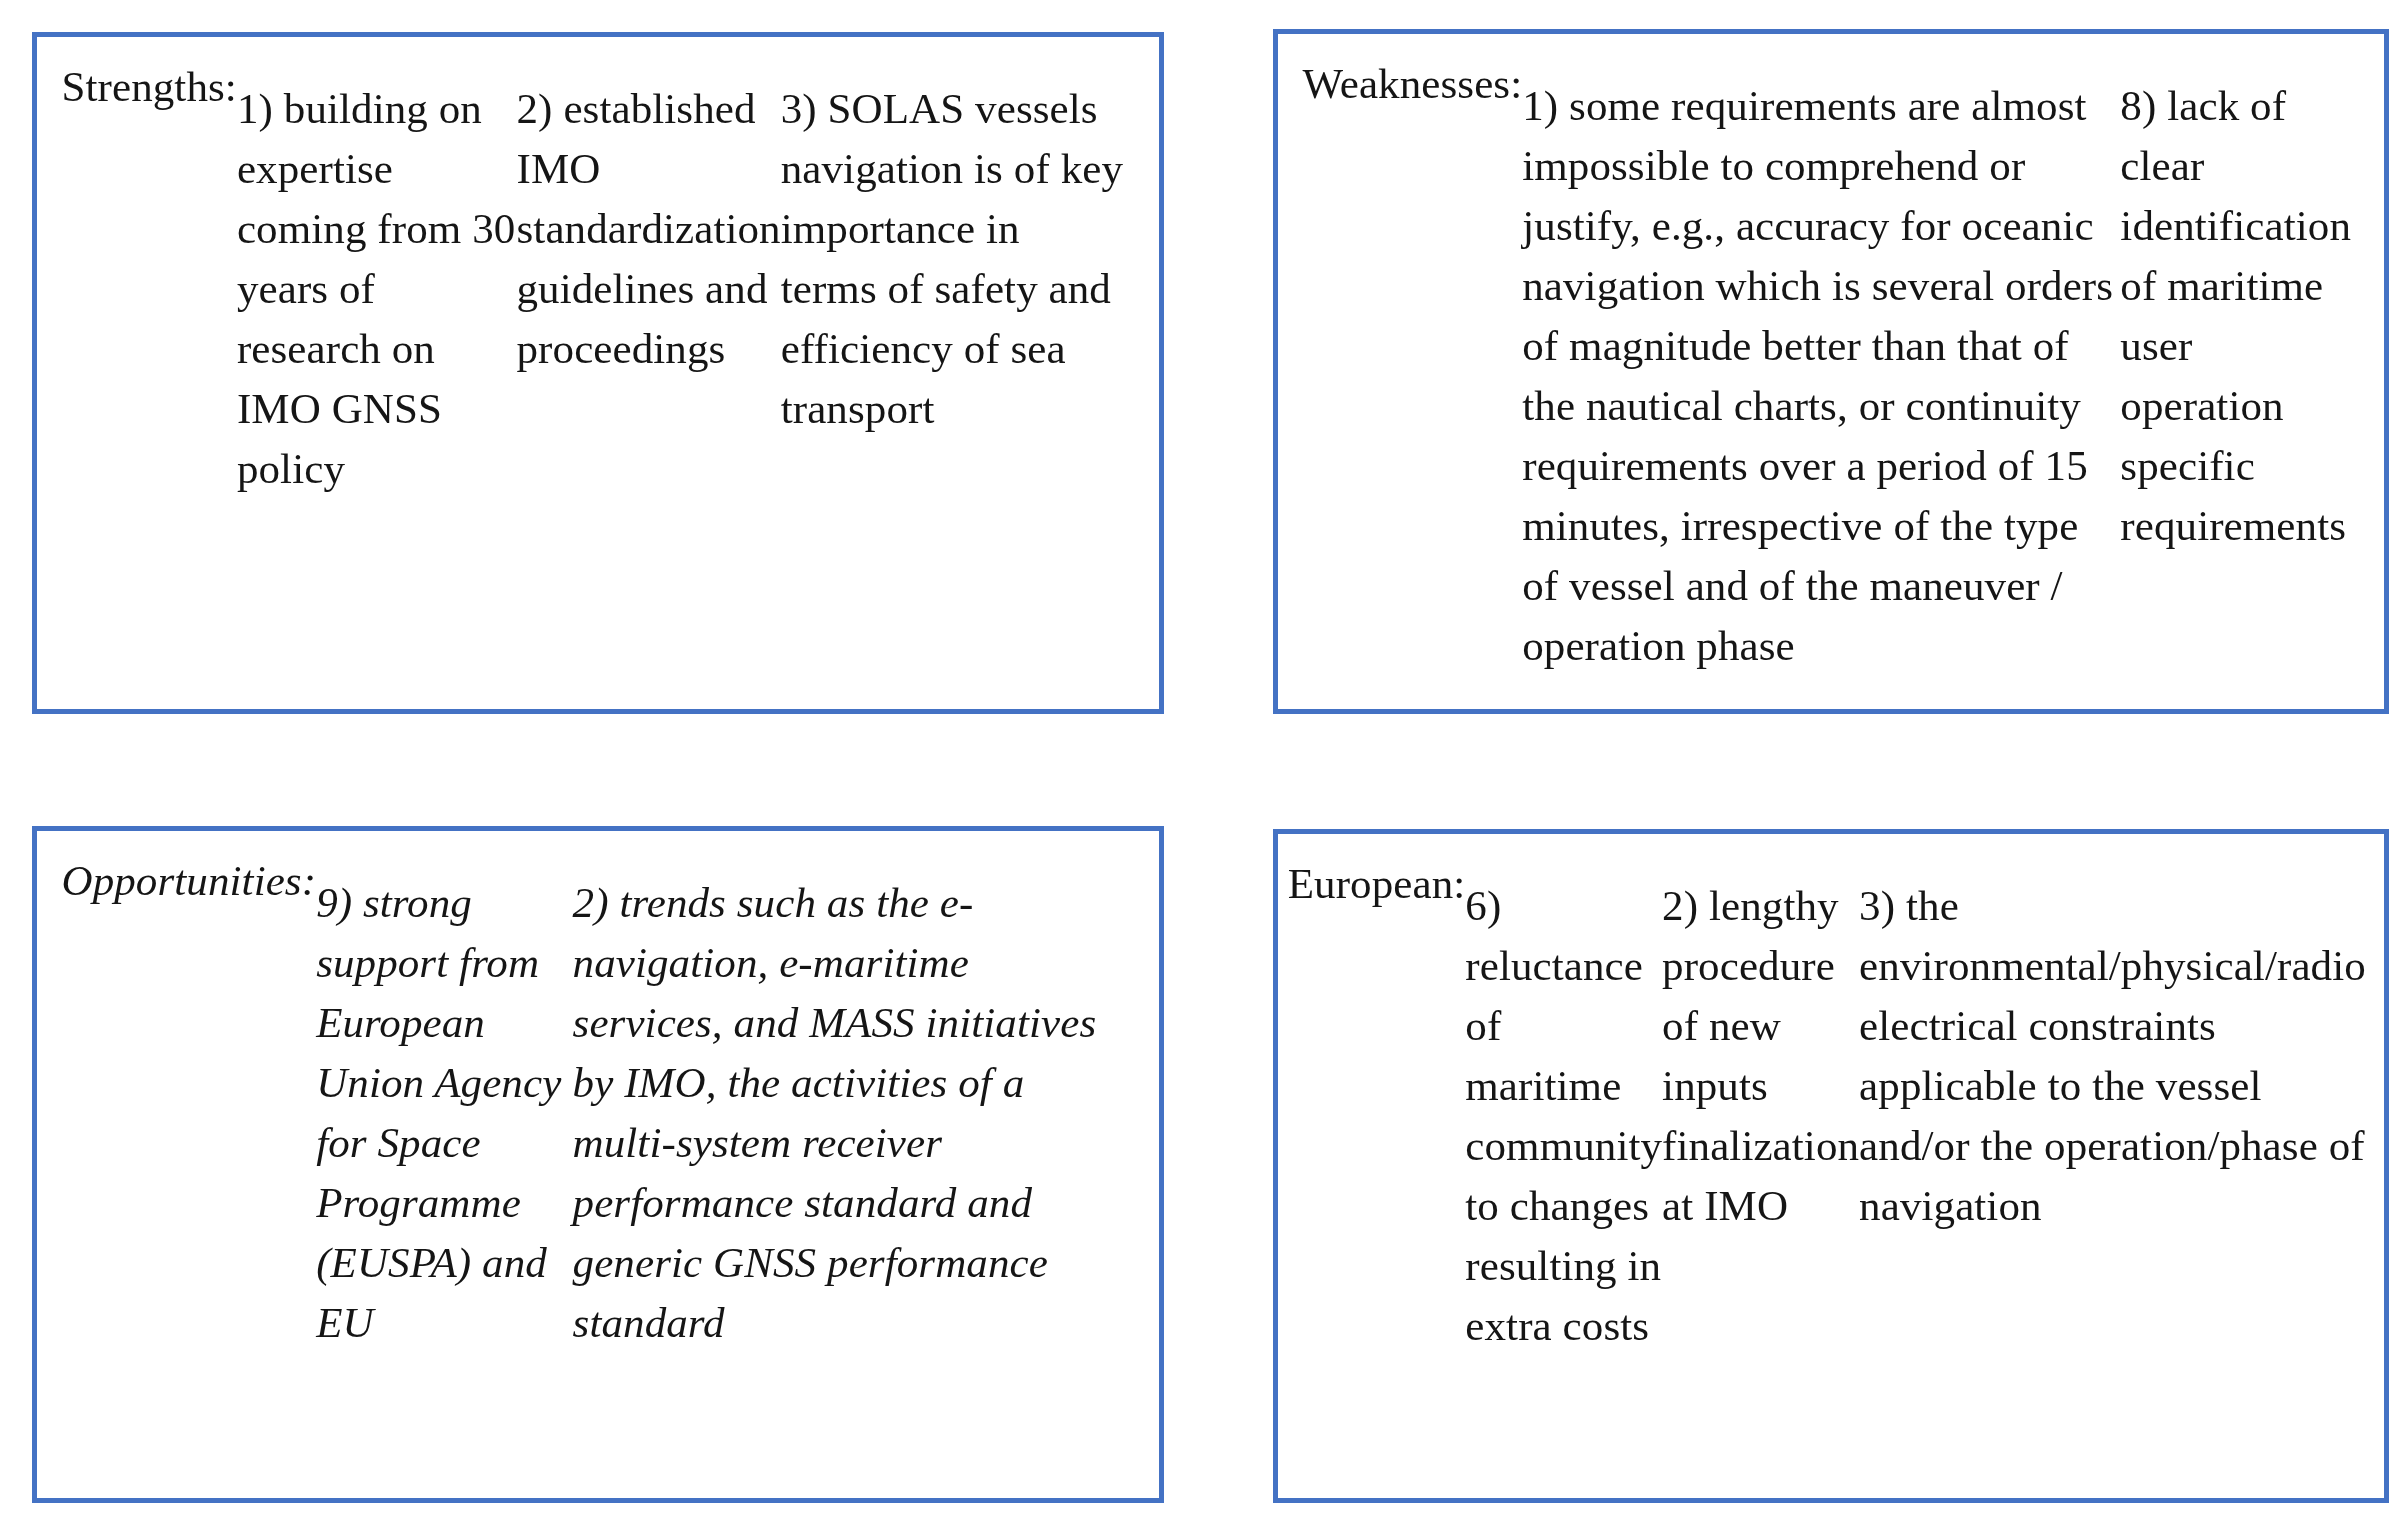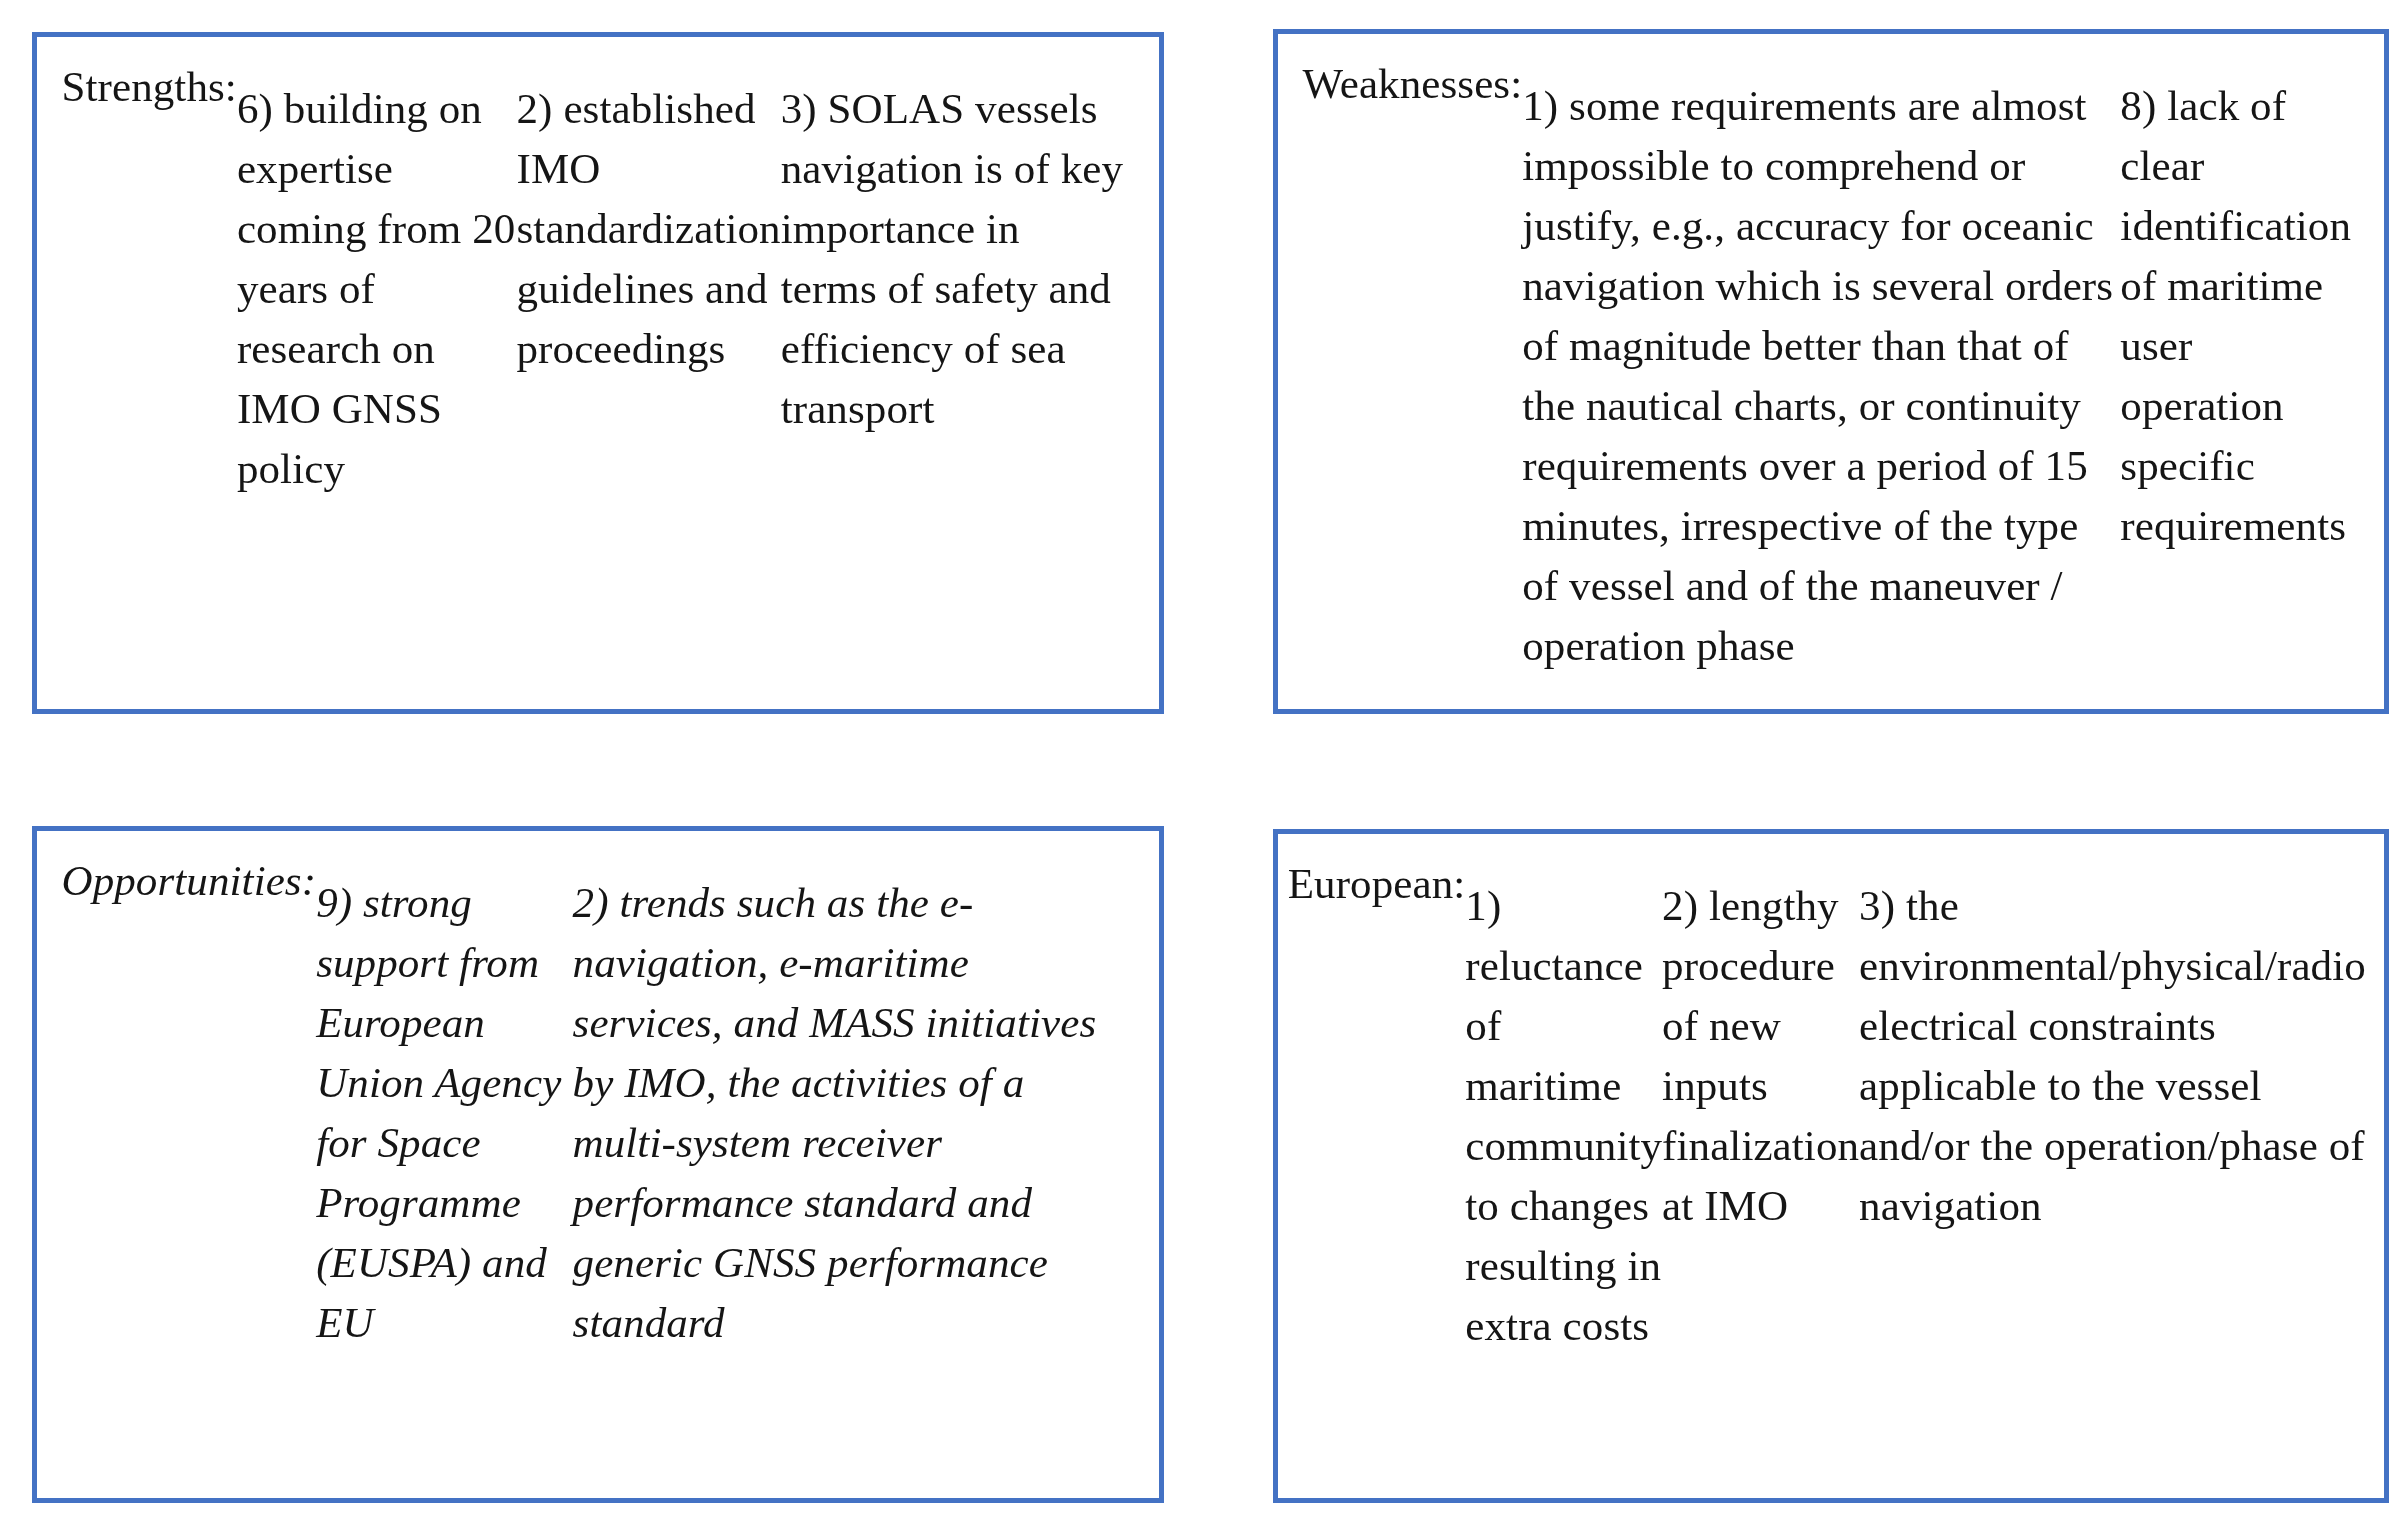--- a/index.html
+++ b/index.html
@@ -35,36 +35,36 @@
   #strengths-box     { left: 32px;   top: 32px;   width: 1132px; height: 682px; justify-content: flex-end; }
   #weaknesses-box    { left: 1273px; top: 29px;   width: 1116px; height: 685px; }
   #opportunities-box { left: 32px;   top: 826px; width: 1132px; height: 677px; font-style: italic; }
   #threats-box       { left: 1273px; top: 829px; width: 1116px; height: 674px; }
 </style>
 </head>
 <body>
 
 <div class="swot-box" id="strengths-box">
   <p>Strengths:</p>
-  <p>6) building on expertise coming from 20 years of research on IMO GNSS policy</p>
+  <p>1) building on expertise coming from 30 years of research on IMO GNSS policy</p>
   <p>2) established IMO standardization guidelines and proceedings</p>
   <p>3) SOLAS vessels navigation is of key importance in terms of safety and efficiency of sea transport</p>
 </div>
 
 <div class="swot-box" id="weaknesses-box">
   <p>Weaknesses:</p>
   <p>1) some requirements are almost impossible to comprehend or justify, e.g., accuracy for oceanic navigation which is several orders of magnitude better than that of the nautical charts, or continuity requirements over a period of 15 minutes, irrespective of the type of vessel and of the maneuver / operation phase</p>
   <p>8) lack of clear identification of maritime user operation specific requirements</p>
 </div>
 
 <div class="swot-box" id="opportunities-box">
   <p>Opportunities:</p>
   <p>9) strong support from European Union Agency for Space Programme (EUSPA) and EU</p>
   <p>2) trends such as the e-navigation, e-maritime services, and MASS initiatives by IMO, the activities of a multi-system receiver performance standard and generic GNSS performance standard</p>
 </div>
 
 <div class="swot-box" id="threats-box">
   <p>European:</p>
-  <p>1) reluctance of maritime community to changes resulting in extra costs</p>
+  <p>6) reluctance of maritime community to changes resulting in extra costs</p>
   <p>2) lengthy procedure of new inputs finalization at IMO</p>
   <p>3) the environmental/physical/radio electrical constraints applicable to the vessel and/or the operation/phase of navigation</p>
 </div>
 
 
 </body></html>

